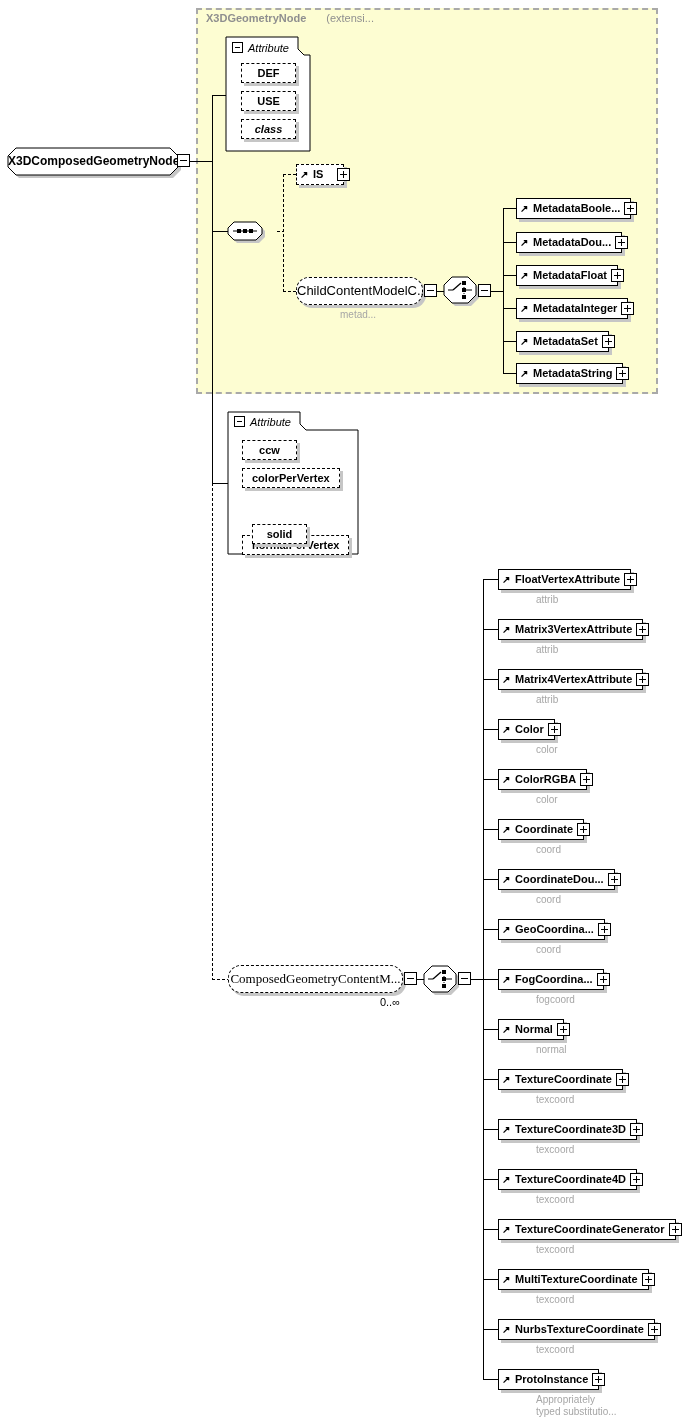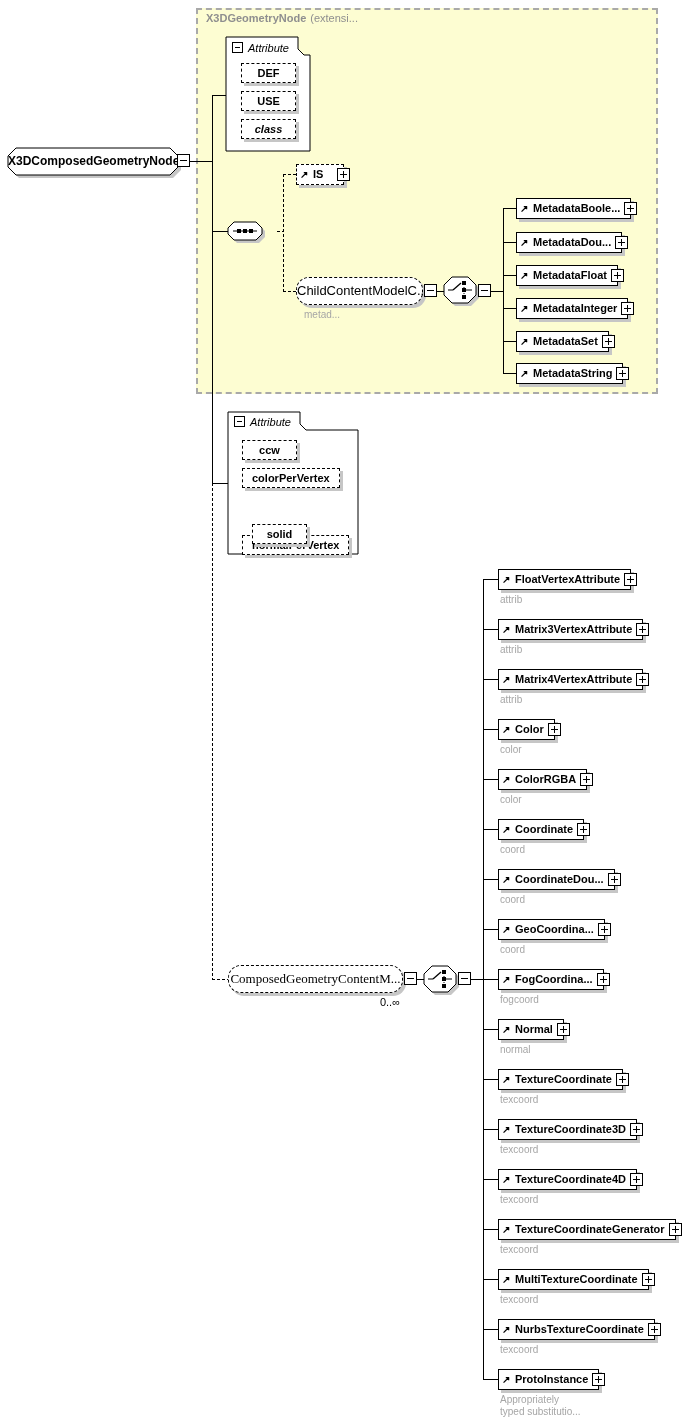--- a/index.html
+++ b/index.html
@@ -1,29 +1,29 @@
 <!DOCTYPE html>
 <html><head>
 <meta charset="utf-8">
 <style>
   html,body{margin:0;padding:0;}
   body{width:695px;height:1421px;background:#fff;font-family:"Liberation Sans",sans-serif;position:relative;overflow:hidden;}
   .stage{position:absolute;left:0;top:0;width:695px;height:1421px;}
   .panel{position:absolute;left:196px;top:8px;width:462px;height:386px;background:#fdfdd2;border:2px dashed #a9a9a9;box-sizing:border-box;}
   .panel-title{position:absolute;left:206px;top:12px;font-size:11px;color:#8f8f8f;z-index:3;white-space:nowrap;}
   .panel-title .name{font-weight:bold;}
-  .panel-title .suffix{margin-left:4px;}
+  .panel-title .suffix{margin-left:20px;}
   svg.overlay{position:absolute;left:0;top:0;z-index:2;}
   .txt-on-svg{position:absolute;z-index:4;text-align:center;font-weight:bold;font-size:12px;color:#000;}
   .box{position:absolute;z-index:4;background:#fff;border:1px solid #000;height:21px;line-height:19px;font-size:11px;font-weight:bold;color:#000;padding:0 10px 0 16px;box-shadow:3px 3px 0 #c6c6c6;box-sizing:border-box;white-space:nowrap;}
   .box .subst-arrow{position:absolute;left:3px;top:5px;font-size:10px;font-weight:bold;line-height:1;}
   .attr-item{position:absolute;z-index:4;background:#fff;border:1px dashed #000;height:20px;line-height:18px;font-weight:bold;font-size:11px;color:#000;text-align:center;min-width:55px;padding:0 9px;box-shadow:3px 3px 0 #c6c6c6;box-sizing:border-box;white-space:nowrap;}
   .attr-header{position:absolute;z-index:4;display:flex;align-items:center;gap:5px;font-size:11px;font-style:italic;color:#000;height:13px;}
   .capsule{position:absolute;z-index:4;background:#fff;border:1px dashed #000;border-radius:13px;font-size:13px;line-height:26px;text-align:center;color:#000;box-shadow:3px 3px 0 #c6c6c6;box-sizing:border-box;white-space:nowrap;}
-  .annot{position:absolute;z-index:4;font-size:10px;color:#a6a6a6;line-height:12px;white-space:pre-line;}
+  .annot{position:absolute;z-index:4;font-size:10px;color:#a6a6a6;line-height:12px;white-space:pre-line;margin-left:36px;}
   .occ{position:absolute;z-index:4;font-size:11px;color:#000;text-align:right;}
   .pm{position:absolute;z-index:5;width:13px;height:13px;background-color:#fff;border:1px solid #000;box-sizing:border-box;background-repeat:no-repeat;background-position:center;}
   .pm.minus{background-image:linear-gradient(#000,#000);background-size:7px 1px;}
   .pm.plus{background-image:linear-gradient(#000,#000),linear-gradient(#000,#000);background-size:7px 1px,1px 7px;}
   .pm.static{position:static;display:inline-block;width:11px;height:11px;flex:none;background-size:5px 1px;}
   .box .pm{right:-7px;top:3px;}
 </style>
 </head>
 <body>
 

